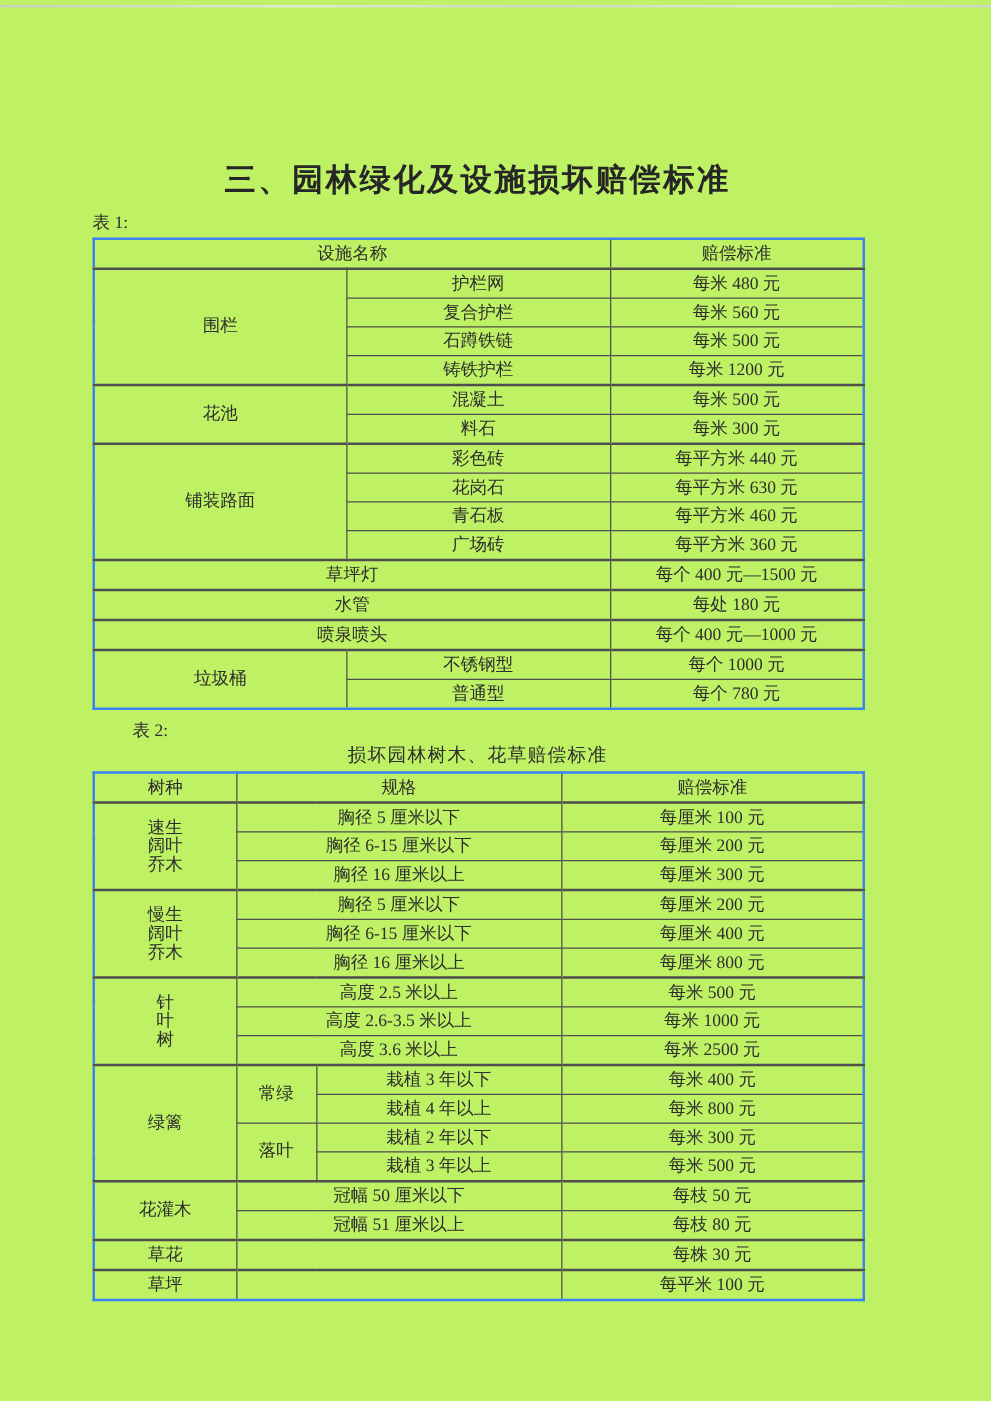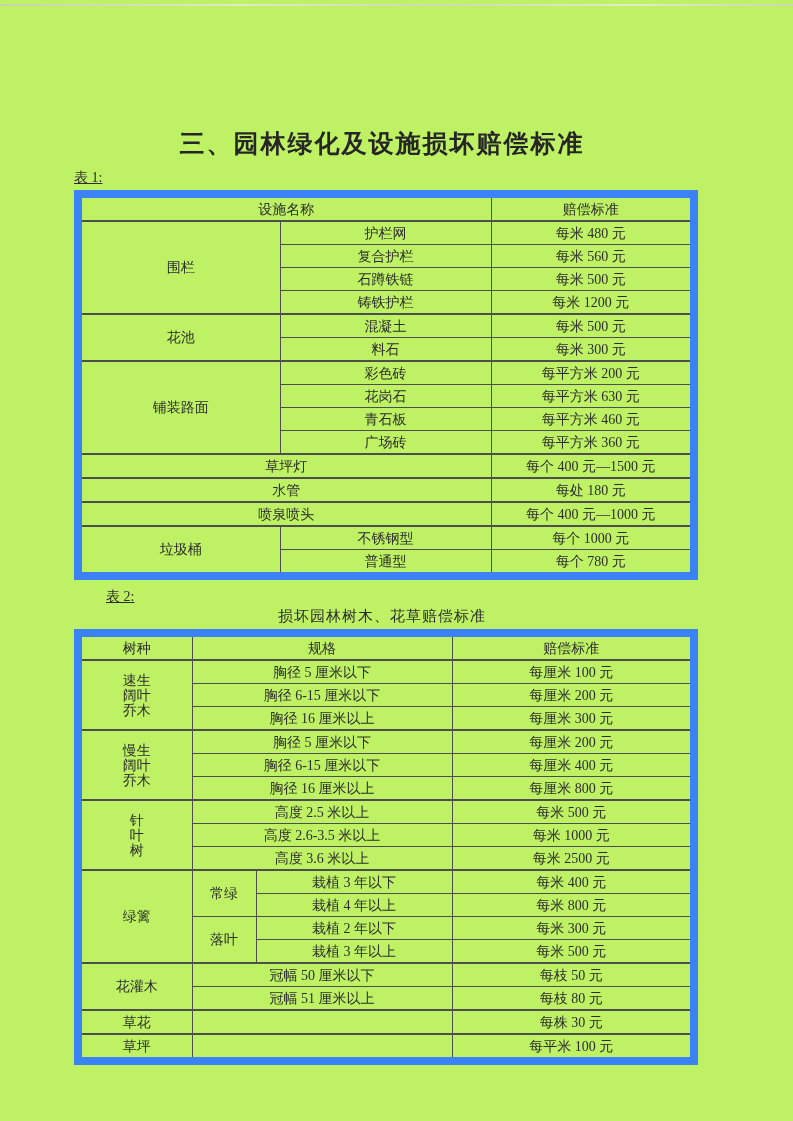--- a/index.html
+++ b/index.html
@@ -23,21 +23,20 @@
     text-align:center;
     font-size:25px;
     font-weight:600;
     letter-spacing:2px;
     color:#262626;
   }
   .tbl-label{
     margin-top:9px;
     font-size:14px;
     text-align:left;
-    text-decoration:underline;
   }
   .tbl-caption{
     margin-top:1px;
     text-align:center;
     font-size:15px;
     letter-spacing:1px;
   }
   table{
     width:616px;
     border-collapse:collapse;
@@ -48,21 +47,21 @@
     border:1px solid #4e4e4e;
     text-align:center;
     vertical-align:middle;
     font-size:14px;
     padding:0 2px;
     height:22px;
     line-height:21px;
     color:#2d2d2d;
     overflow:hidden;
   }
-  table{border:8px solid #3b82f6;}
+  table{border:2px solid #3b82f6;}
   tr.hdr td{border-bottom-width:2px;}
   tr.sect td{border-top-width:2px;}
   td.multiline{white-space:pre-line;line-height:15px;}
   .gap2{margin-top:8px;margin-left:32px;}
 </style>
 </head>
 <body>
 
 <div class="page">
   <div class="scan-top-line"></div>
@@ -105,21 +104,21 @@
           <td>混凝土</td>
           <td>每米 500 元</td>
         </tr>
         <tr>
           <td>料石</td>
           <td>每米 300 元</td>
         </tr>
         <tr class="sect">
           <td rowspan="4">铺装路面</td>
           <td>彩色砖</td>
-          <td>每平方米 200 元</td>
+          <td>每平方米 440 元</td>
         </tr>
         <tr>
           <td>花岗石</td>
           <td>每平方米 630 元</td>
         </tr>
         <tr>
           <td>青石板</td>
           <td>每平方米 460 元</td>
         </tr>
         <tr>

